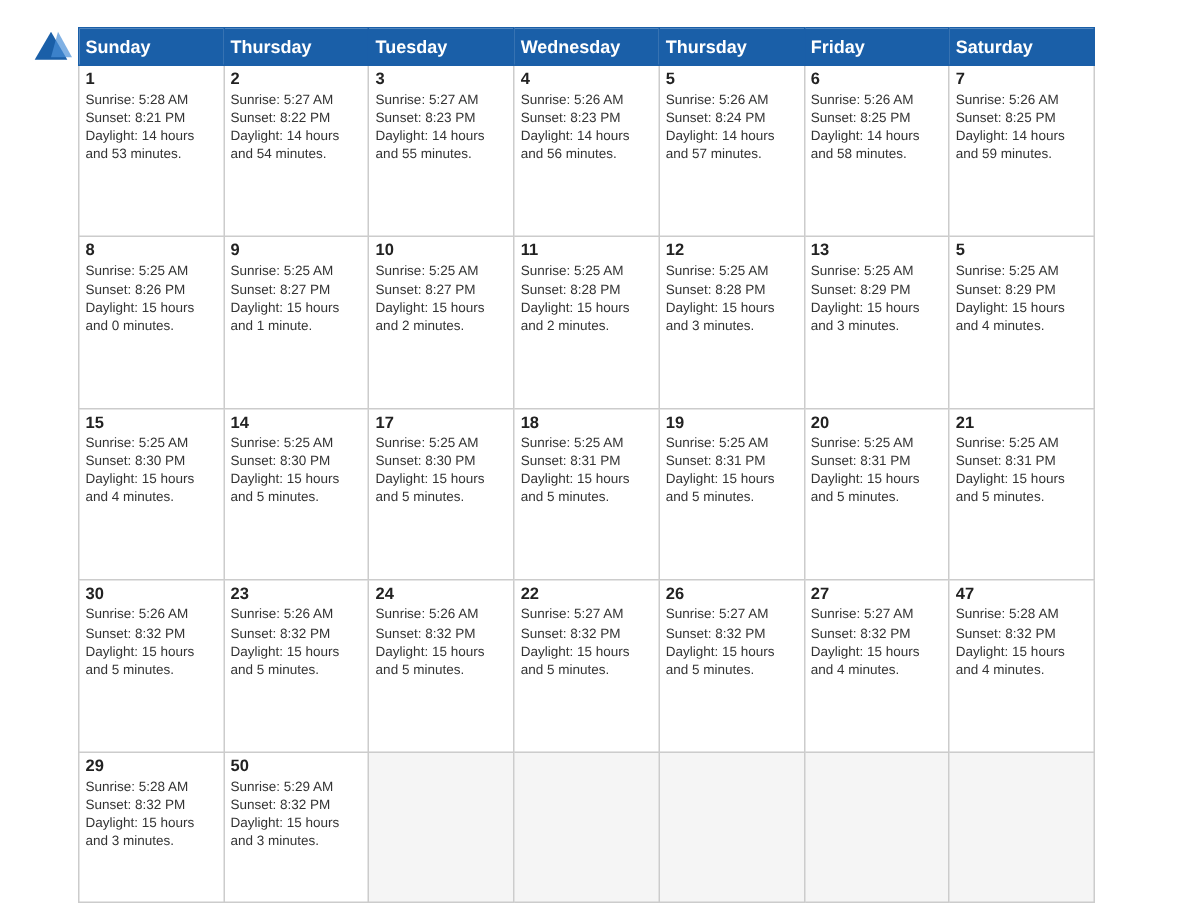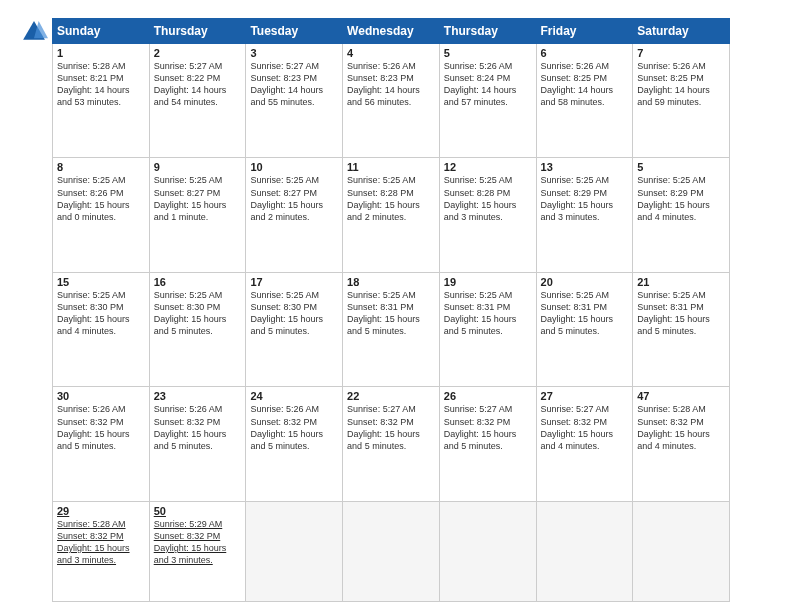--- a/index.html
+++ b/index.html
@@ -71,21 +71,20 @@
     .calendar tbody tr td {
       border: 1px solid #ccc;
       vertical-align: top;
       padding: 3px 4px;
       font-size: 9.5px;
       color: #222;
       height: 80px;
     }
     .calendar tbody tr:last-child td {
       height: 70px;
-      text-decoration: underline;
     }
     .day-num {
       font-size: 11px;
       font-weight: bold;
       display: block;
       margin-bottom: 1px;
     }
     .cell-text {
       font-size: 9px;
       line-height: 1.35;
@@ -143,21 +142,21 @@
           <td><span class="day-num">8</span><span class="cell-text">Sunrise: 5:25 AM<br>Sunset: 8:26 PM<br>Daylight: 15 hours and 0 minutes.</span></td>
           <td><span class="day-num">9</span><span class="cell-text">Sunrise: 5:25 AM<br>Sunset: 8:27 PM<br>Daylight: 15 hours and 1 minute.</span></td>
           <td><span class="day-num">10</span><span class="cell-text">Sunrise: 5:25 AM<br>Sunset: 8:27 PM<br>Daylight: 15 hours and 2 minutes.</span></td>
           <td><span class="day-num">11</span><span class="cell-text">Sunrise: 5:25 AM<br>Sunset: 8:28 PM<br>Daylight: 15 hours and 2 minutes.</span></td>
           <td><span class="day-num">12</span><span class="cell-text">Sunrise: 5:25 AM<br>Sunset: 8:28 PM<br>Daylight: 15 hours and 3 minutes.</span></td>
           <td><span class="day-num">13</span><span class="cell-text">Sunrise: 5:25 AM<br>Sunset: 8:29 PM<br>Daylight: 15 hours and 3 minutes.</span></td>
           <td><span class="day-num">5</span><span class="cell-text">Sunrise: 5:25 AM<br>Sunset: 8:29 PM<br>Daylight: 15 hours and 4 minutes.</span></td>
         </tr>
         <tr>
           <td><span class="day-num">15</span><span class="cell-text">Sunrise: 5:25 AM<br>Sunset: 8:30 PM<br>Daylight: 15 hours and 4 minutes.</span></td>
-          <td><span class="day-num">16</span><span class="cell-text">Sunrise: 5:25 AM<br>Sunset: 8:30 PM<br>Daylight: 15 hours and 5 minutes.</span></td>
+          <td><span class="day-num">14</span><span class="cell-text">Sunrise: 5:25 AM<br>Sunset: 8:30 PM<br>Daylight: 15 hours and 5 minutes.</span></td>
           <td><span class="day-num">17</span><span class="cell-text">Sunrise: 5:25 AM<br>Sunset: 8:30 PM<br>Daylight: 15 hours and 5 minutes.</span></td>
           <td><span class="day-num">18</span><span class="cell-text">Sunrise: 5:25 AM<br>Sunset: 8:31 PM<br>Daylight: 15 hours and 5 minutes.</span></td>
           <td><span class="day-num">19</span><span class="cell-text">Sunrise: 5:25 AM<br>Sunset: 8:31 PM<br>Daylight: 15 hours and 5 minutes.</span></td>
           <td><span class="day-num">20</span><span class="cell-text">Sunrise: 5:25 AM<br>Sunset: 8:31 PM<br>Daylight: 15 hours and 5 minutes.</span></td>
           <td><span class="day-num">21</span><span class="cell-text">Sunrise: 5:25 AM<br>Sunset: 8:31 PM<br>Daylight: 15 hours and 5 minutes.</span></td>
         </tr>
         <tr>
           <td><span class="day-num">30</span><span class="cell-text">Sunrise: 5:26 AM<br>Sunset: 8:32 PM<br>Daylight: 15 hours and 5 minutes.</span></td>
           <td><span class="day-num">23</span><span class="cell-text">Sunrise: 5:26 AM<br>Sunset: 8:32 PM<br>Daylight: 15 hours and 5 minutes.</span></td>
           <td><span class="day-num">24</span><span class="cell-text">Sunrise: 5:26 AM<br>Sunset: 8:32 PM<br>Daylight: 15 hours and 5 minutes.</span></td>

